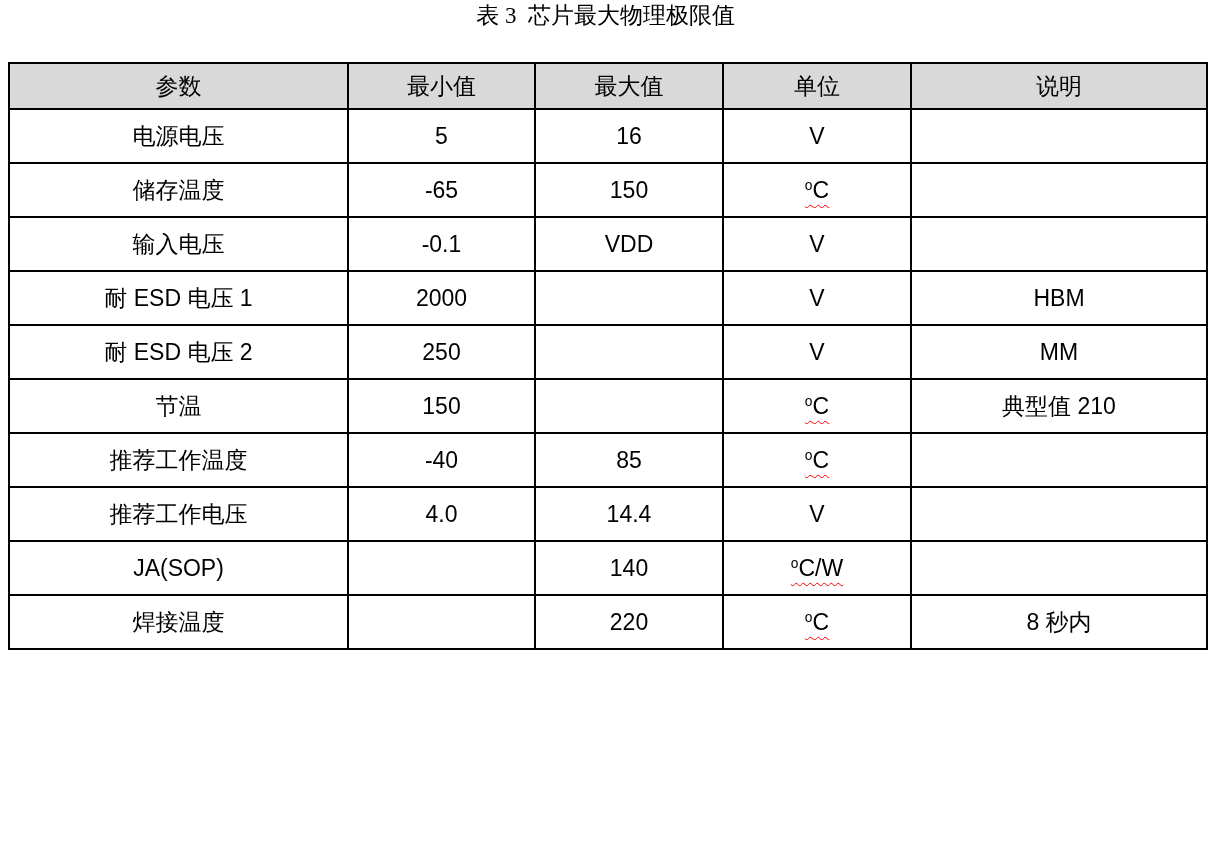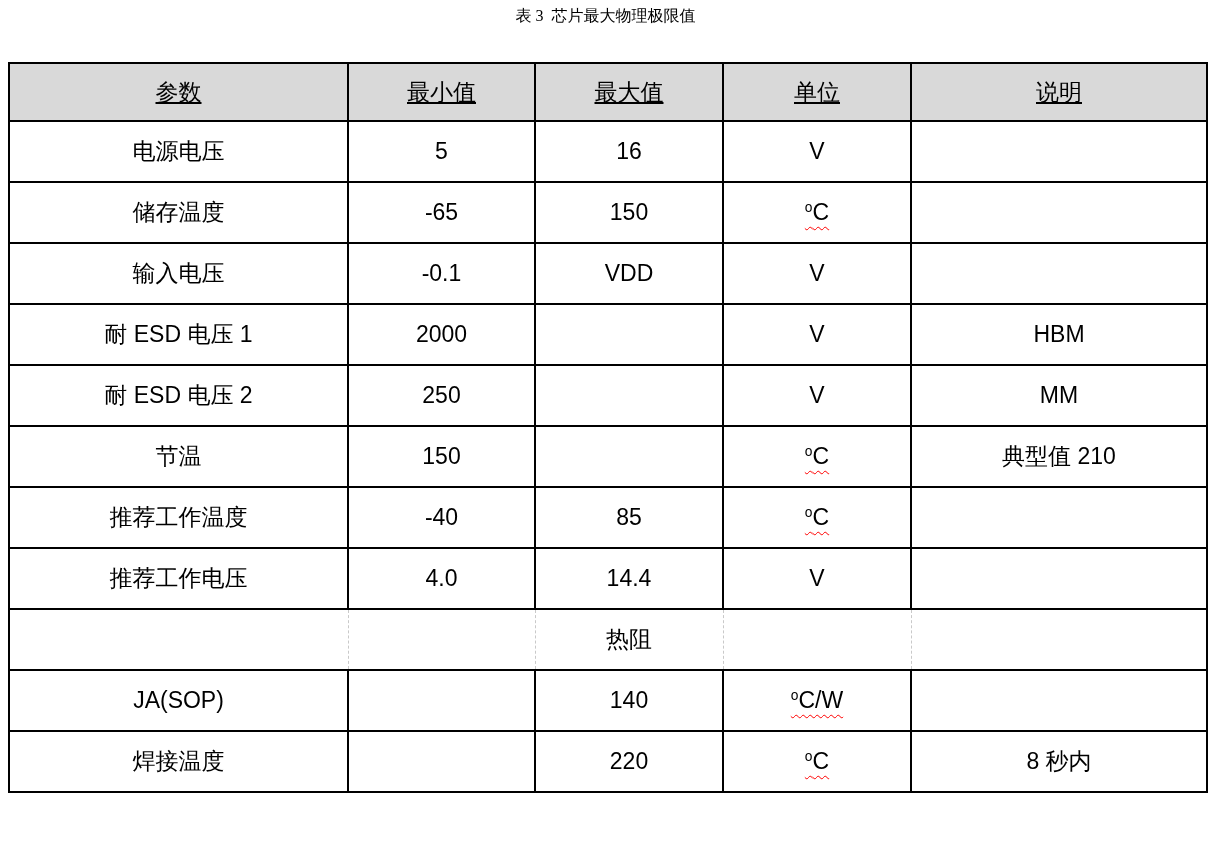--- a/index.html
+++ b/index.html
@@ -1,26 +1,26 @@
 <!DOCTYPE html>
 <html style="--header-bg: #D9D9D9; --border: #000000; --squiggle: #FF0000;"><head>
 <meta charset="utf-8">
 <style>
   html,body{margin:0;padding:0;background:#ffffff;}
   body{position:relative;width:1211px;height:853px;overflow:hidden;
        font-family:"Liberation Sans",sans-serif;color:#000;}
   .doc-title{position:absolute;top:1px;left:0;width:100%;text-align:center;
-             font-family:"Liberation Serif",serif;font-size:16px;line-height:30px;
+             font-family:"Liberation Serif",serif;font-size:23px;line-height:30px;
              white-space:pre;}
   table.limits{position:absolute;top:62px;left:8px;width:1198px;
                border-collapse:collapse;table-layout:fixed;}
   th,td{border:2px solid var(--border,#000);text-align:center;vertical-align:middle;
         font-size:23px;font-weight:normal;padding:0;overflow:hidden;white-space:pre;}
-  thead tr{height:58px;text-decoration:underline;}
-  tbody tr{height:61px;}
+  thead tr{height:46px;}
+  tbody tr{height:54px;}
   th{background:var(--header-bg,#D9D9D9);}
   
   tr.merged td{border-left:1px dashed #c9c9c9;border-right:1px dashed #c9c9c9;}
   tr.merged td:first-child{border-left:2px solid var(--border,#000);}
   tr.merged td:last-child{border-right:2px solid var(--border,#000);}
   sup.u-sup{font-size:0.6em;vertical-align:0.55em;letter-spacing:0;}
   .sq{text-decoration-line:underline;text-decoration-style:wavy;
       text-decoration-color:var(--squiggle,#FF0000);text-decoration-thickness:1px;
       text-underline-offset:6px;}
 </style>
@@ -96,27 +96,20 @@
         <td><span class="sq"><sup class="u-sup">o</sup>C</span></td>
         <td></td>
       </tr>
       <tr>
         <td>推荐工作电压</td>
         <td>4.0</td>
         <td>14.4</td>
         <td>V</td>
         <td></td>
       </tr>
-      <tr class="merged">
-        <td></td>
-        <td></td>
-        <td>热阻</td>
-        <td></td>
-        <td></td>
-      </tr>
       <tr>
         <td>JA(SOP)</td>
         <td></td>
         <td>140</td>
         <td><span class="sq"><sup class="u-sup">o</sup>C/W</span></td>
         <td></td>
       </tr>
       <tr>
         <td>焊接温度</td>
         <td></td>

